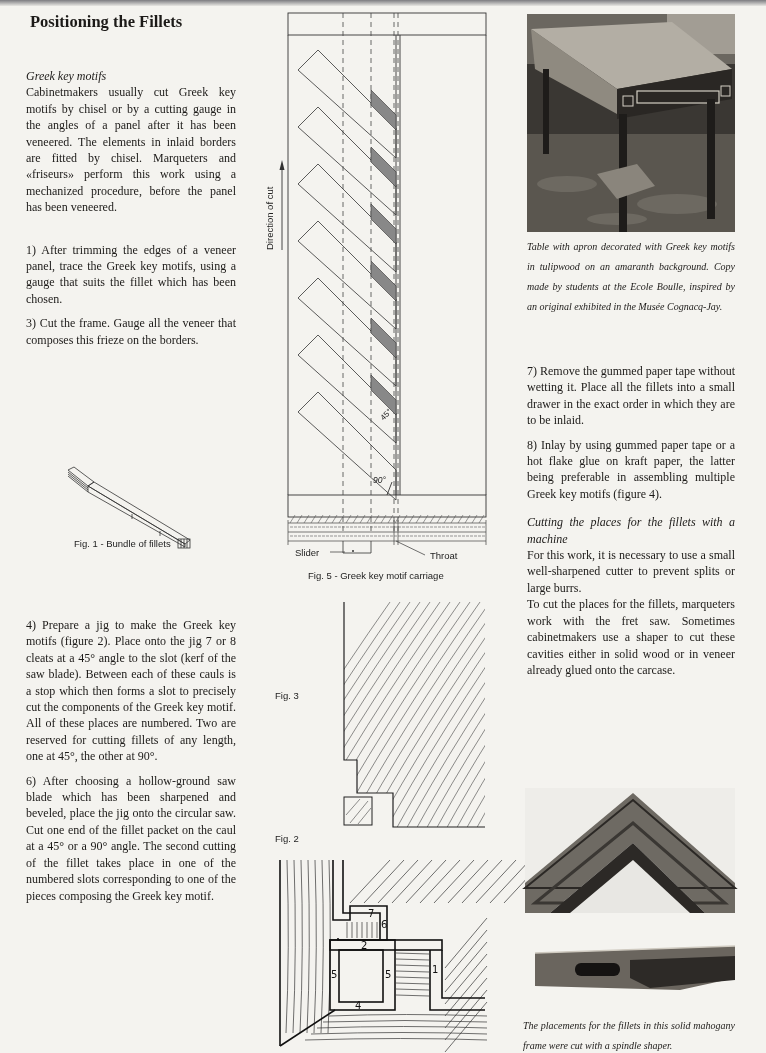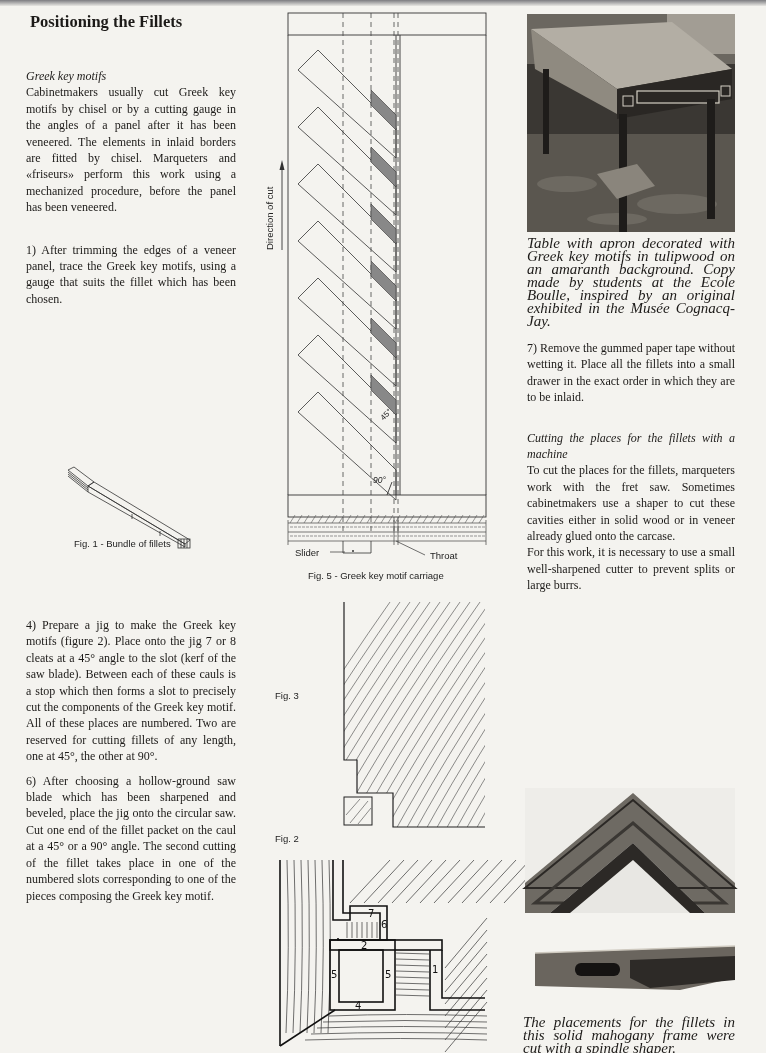--- a/index.html
+++ b/index.html
@@ -5,40 +5,41 @@
   html, body { margin:0; padding:0; }
   body { width:766px; height:1053px; background:#f4f3ef; position:relative; overflow:hidden;
          font-family:"Liberation Serif","DejaVu Serif",serif; color:#1c1a18; }
   .topshade { position:absolute; left:0; top:0; width:766px; height:6px; background:linear-gradient(#7c7c80,#e8e7e3); }
   .title { position:absolute; left:30px; top:12px; font-weight:bold; font-size:16.5px; font-family:Liberation Serif, serif; }
   .col { position:absolute; font-size:12px; line-height:16.4px; text-align:justify;font-family:Liberation Serif, serif; }
   .col p { margin:0 0 8px 0; }
   .col .ital { font-style:italic; display:block; }
   #col1 { left:26px; top:68px; width:210px; }
   #col1b { left:26px; top:585px; width:210px;margin-top:32px; }
-  #col3 { left:527px; top:340px; width:208px; }
+  #col3 { left:527px; top:363px; width:208px; }
   .figcap { position:absolute; font-family:"Liberation Sans",sans-serif; font-size:9.5px; color:#222; }
   .figlabel { position:absolute; font-family:"Liberation Sans",sans-serif; font-size:9.5px; color:#222; }
-  .photocap { position:absolute; font-style:italic; font-size:15px; line-height:13px; text-align:justify; }
+  .photocap { position:absolute; font-style:italic; font-size:10px; line-height:20px; text-align:justify; }
   svg { position:absolute; overflow:visible; }
   .photo { position:absolute; }
 </style>
 </head>
 <body>
 
 <div class="topshade"></div>
 
 <div class="title">Positioning the Fillets</div>
 
 <div class="col" id="col1">
   <p style="margin-bottom:0">
     <span class="ital">Greek key motifs</span>
     <span>Cabinetmakers usually cut Greek key motifs by chisel or by a cutting gauge in the angles of a panel after it has been veneered. The elements in inlaid borders are fitted by chisel. Marqueters and «friseurs» perform this work using a mechanized procedure, before the panel has been veneered.</span>
   </p>
   <p style="margin-top:26px">1) After trimming the edges of a veneer panel, trace the Greek key motifs, using a gauge that suits the fillet which has been chosen.</p>
+  <p>3) Cut the frame. Gauge all the veneer that composes this frieze on the borders.</p>
 </div>
 
 <svg style="left:60px;top:462px" width="140" height="90" viewBox="0 0 140 90">
   <g fill="none" stroke="#333" stroke-width="0.8">
     <polygon points="8,8 14,5 34,20 28,24"></polygon>
     <line x1="8" y1="10" x2="28" y2="26"></line>
       <line x1="8" y1="12" x2="28" y2="28"></line>
       <line x1="8" y1="14" x2="28" y2="30"></line>
     <polygon points="28,24 34,20 130,78 125,82"></polygon>
     <polygon points="28,24 125,82 125,85 28,30"></polygon>
@@ -384,24 +385,25 @@
   <rect x="194" y="72" width="9" height="10" fill="none" stroke="#d4cfc4" stroke-width="1"></rect>
   <rect x="92" y="100" width="8" height="118" fill="#1e1c1a"></rect>
   <rect x="180" y="85" width="8" height="120" fill="#1e1c1a"></rect>
   <rect x="16" y="55" width="6" height="85" fill="#1e1c1a"></rect>
   <polygon points="70,160 110,150 128,172 90,185" fill="#8a857c"></polygon>
 </svg>
 <div class="photocap" style="left:527px;top:237px;width:208px">Table with apron decorated with Greek key motifs in tulipwood on an amaranth background. Copy made by students at the Ecole Boulle, inspired by an original exhibited in the Musée Cognacq-Jay.</div>
 
 <div class="col" id="col3">
   <p>7) Remove the gummed paper tape without wetting it. Place all the fillets into a small drawer in the exact order in which they are to be inlaid.</p>
-  <p style="margin-top:24px;margin-bottom:0">
+  <p>8) Inlay by using gummed paper tape or a hot flake glue on kraft paper, the latter being preferable in assembling multiple Greek key motifs (figure 4).</p>
+  <p style="margin-top:12px;margin-bottom:0">
     <span class="ital">Cutting the places for the fillets with a machine</span>
+    <span style="display:block">For this work, it is necessary to use a small well-sharpened cutter to prevent splits or large burrs.</span>
     <span style="display:block">To cut the places for the fillets, marqueters work with the fret saw. Sometimes cabinetmakers use a shaper to cut these cavities either in solid wood or in veneer already glued onto the carcase.</span>
-    <span style="display:block">For this work, it is necessary to use a small well-sharpened cutter to prevent splits or large burrs.</span>
   </p>
 </div>
 
 <svg class="photo" style="left:525px;top:788px" width="210" height="125" viewBox="0 0 210 125">
   <rect width="210" height="125" fill="#eeede9"></rect>
   <polygon points="0,95 108,5 210,95 210,125 180,125 108,55 25,125 0,125" fill="#6e6a63"></polygon>
   <polygon points="0,100 108,12 210,100" fill="none" stroke="#2b2825" stroke-width="2"></polygon>
   <polygon points="10,115 108,35 200,115" fill="none" stroke="#3a3733" stroke-width="3"></polygon>
   <polygon points="25,125 108,55 180,125" fill="#2c2926"></polygon>
   <polygon points="45,125 108,72 165,125" fill="#e8e7e3"></polygon>

